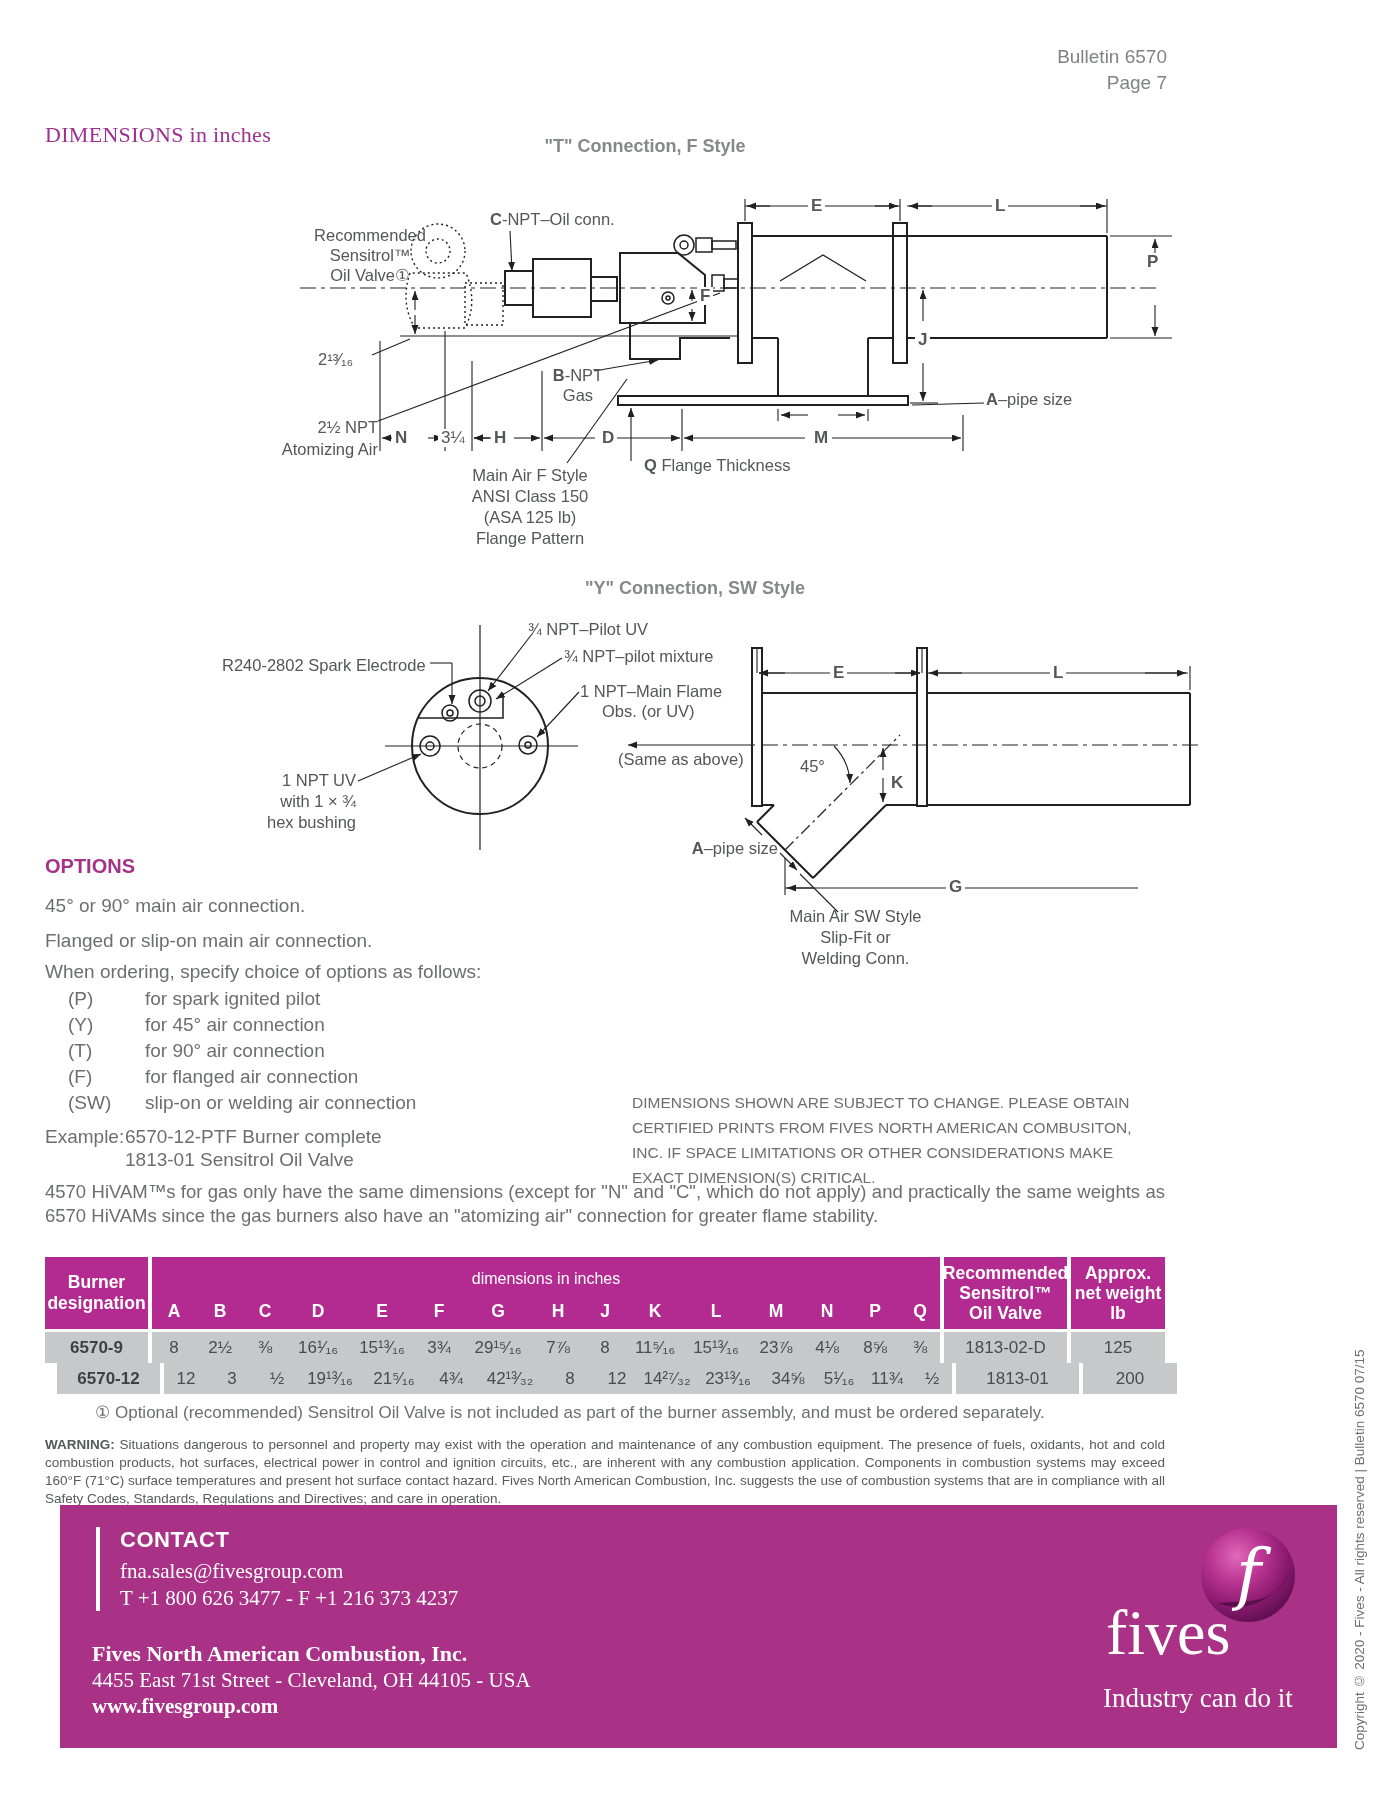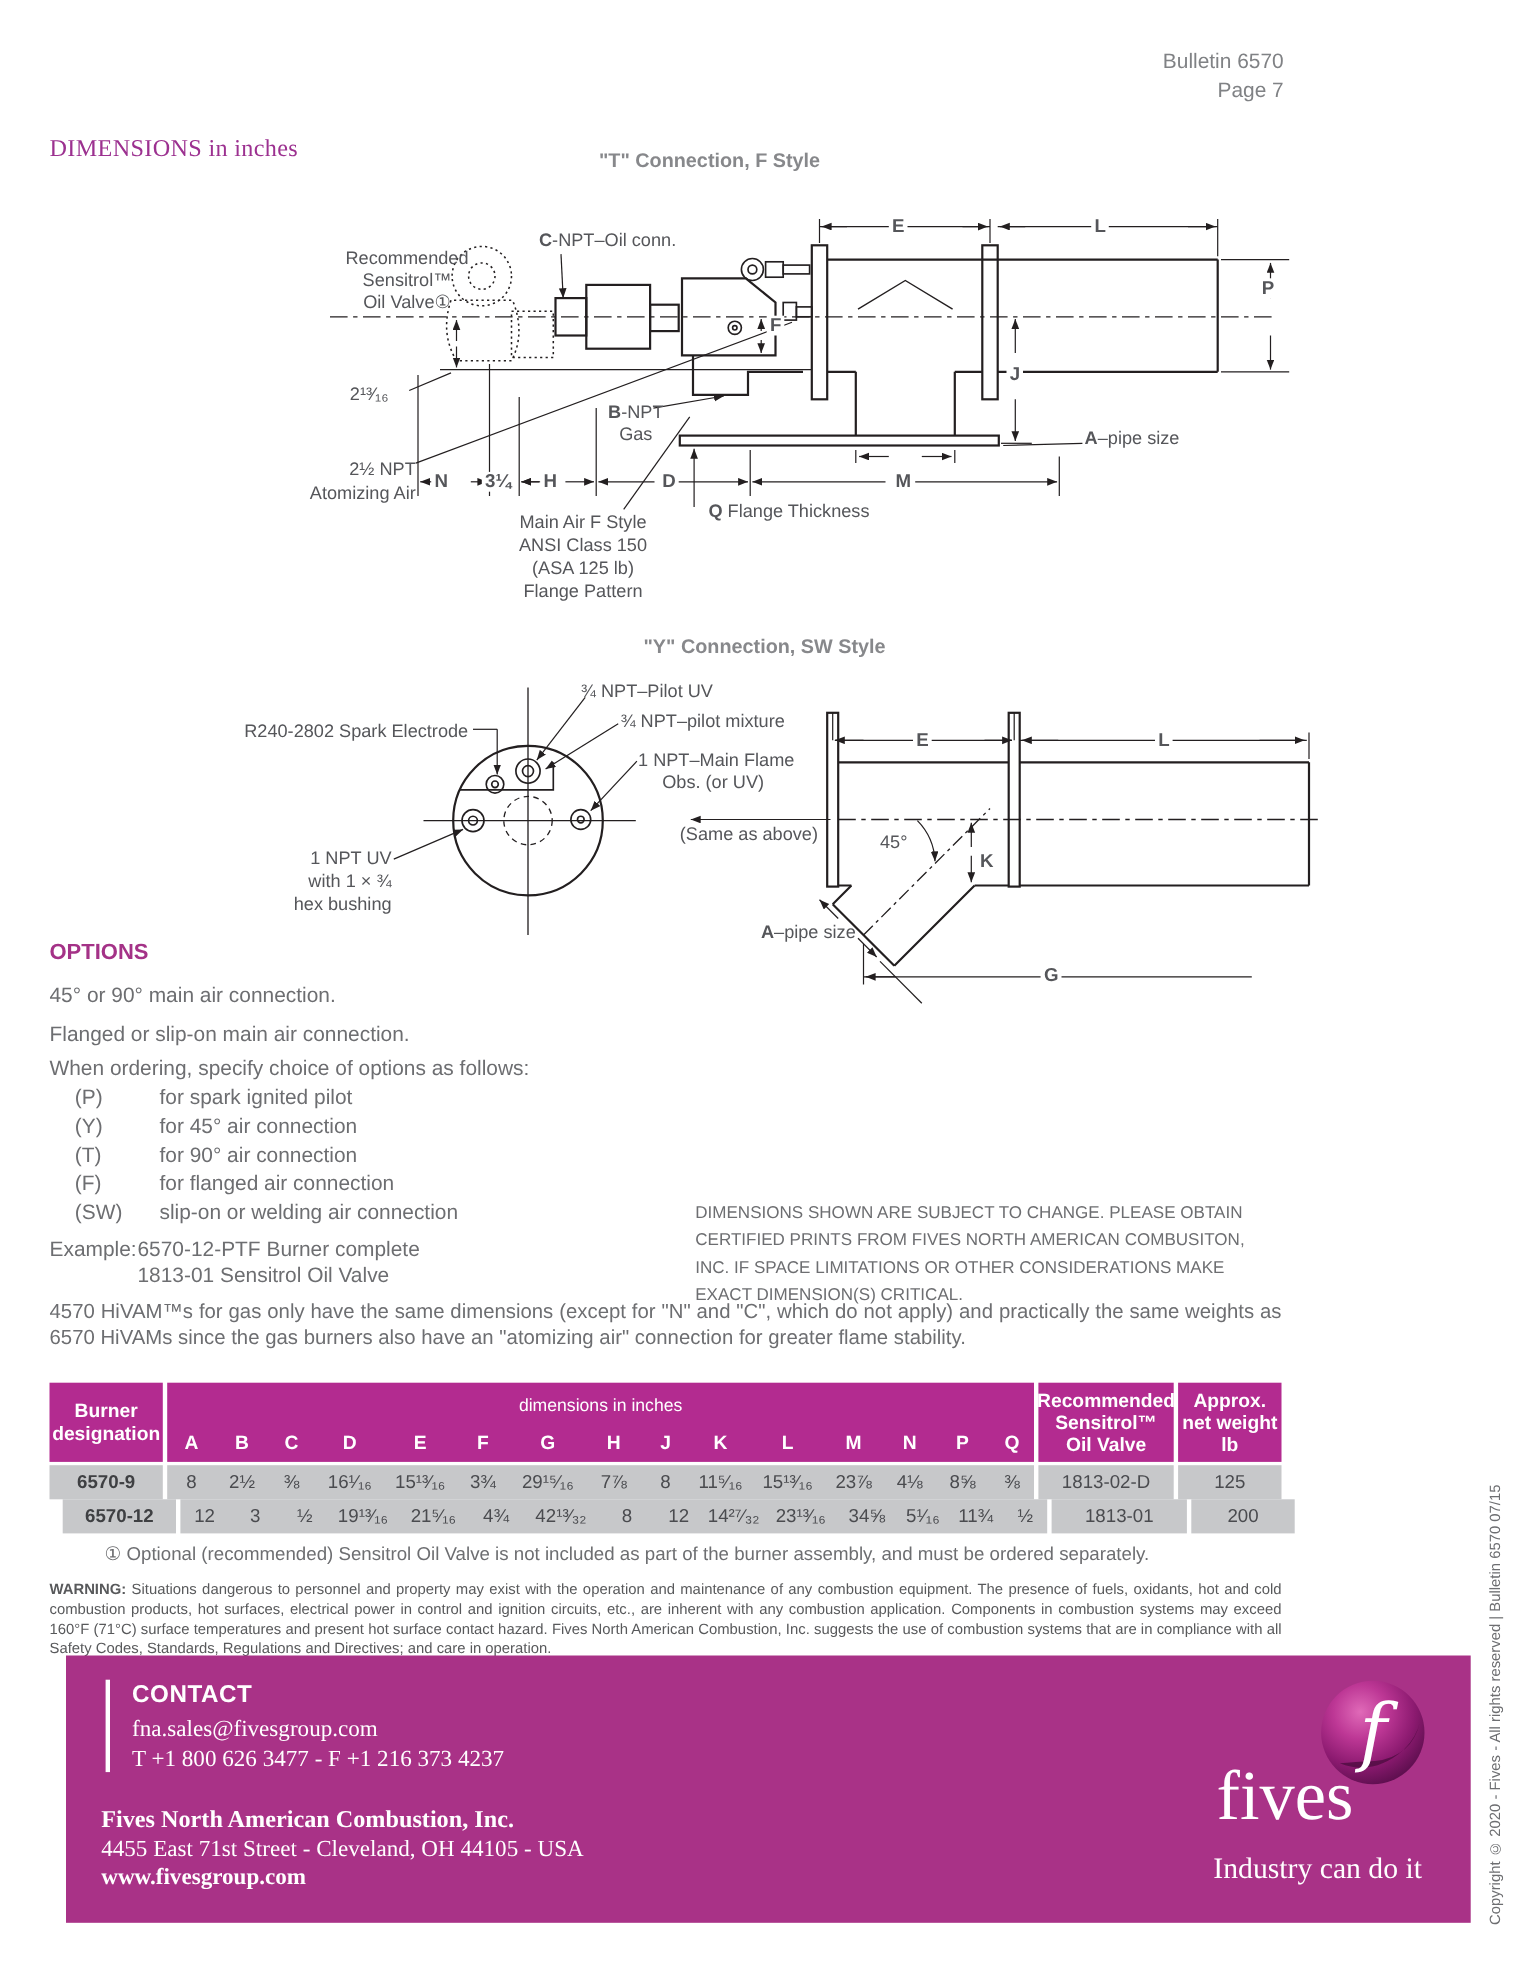--- a/index.html
+++ b/index.html
@@ -10,21 +10,21 @@
             line-height:26px;color:#808285;}
   .doc-heading{position:absolute;left:45px;top:122px;font-family:"Liberation Serif","DejaVu Serif",serif;
                font-size:22px;color:#9c3190;letter-spacing:.3px;}
   .diag-title{position:absolute;font-size:18px;font-weight:bold;color:#87888b;text-align:center;}
   
   .diagram{position:absolute;}
   .dlabel{position:absolute;font-size:16.5px;color:#55565a;white-space:nowrap;line-height:20px;}
   .dlabel .b{font-weight:bold;}
   .dim{position:absolute;font-size:17px;font-weight:bold;color:#55565a;background:#fff;
        padding:0 3px;line-height:18px;white-space:nowrap;}
-  .dim.normal{font-weight:bold;}
+  .dim.normal{font-weight:normal;}
   .center{text-align:center;}
   .right{text-align:right;}
   svg{display:block;}
   
   .opt-heading{position:absolute;left:45px;top:855px;font-size:20px;font-weight:bold;color:#a43287;}
   .gtext{position:absolute;font-size:19px;color:#6d6e71;}
   .note{position:absolute;left:632px;top:1090px;width:500px;font-size:15.5px;line-height:25px;color:#6d6e71;}
   .para{position:absolute;left:45px;top:1180px;width:1120px;font-size:18.5px;line-height:24px;
         color:#6d6e71;text-align:justify;}
   
@@ -270,20 +270,25 @@
     <div>1 NPT UV</div>
     <div>with 1 × ¾</div>
     <div>hex bushing</div>
   </div>
   <div class="dlabel right" style="left:468px;top:318px;width:110px;"><span class="b">A</span><span>–pipe size</span></div>
   <div class="dlabel" style="left:600px;top:236px;">45°</div>
   <div class="dim" style="left:688px;top:254px;">K</div>
   <div class="dim" style="left:630px;top:144px;">E</div>
   <div class="dim" style="left:850px;top:144px;">L</div>
   <div class="dim" style="left:746px;top:358px;">G</div>
+  <div class="dlabel center" style="left:558px;top:386px;width:195px;line-height:21px;">
+    <div>Main Air SW Style</div>
+    <div>Slip-Fit or</div>
+    <div>Welding Conn.</div>
+  </div>
 </div>
 
 <div class="opt-heading">OPTIONS</div>
 <div class="gtext" style="left:45px;top:895px;">45° or 90° main air connection.</div>
 <div class="gtext" style="left:45px;top:930px;">Flanged or slip-on main air connection.</div>
 <div class="gtext" style="left:45px;top:961px;">When ordering, specify choice of options as follows:</div>
 
 <div class="gtext" style="left:68px;top:988px;">(P)</div>
 <div class="gtext" style="left:145px;top:988px;">for spark ignited pilot</div>
 <div class="gtext" style="left:68px;top:1014px;">(Y)</div>

